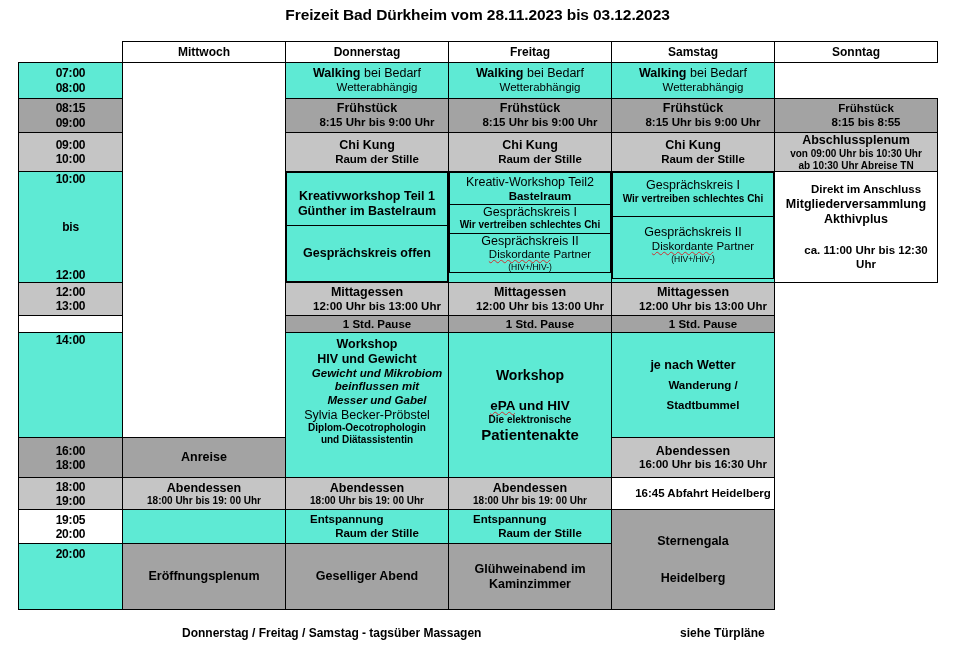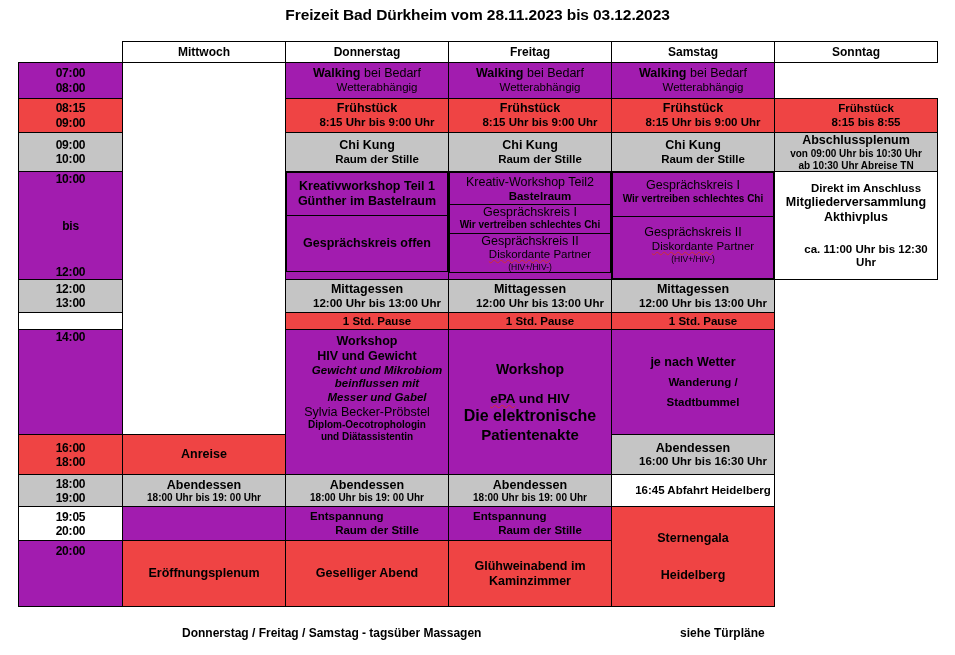--- a/index.html
+++ b/index.html
@@ -44,22 +44,22 @@
     vertical-align: middle;
     text-align: center;
     font-weight: bold;
     line-height: 1.18;
   }
   col.c-time { width: 104px; }
   col.c-day  { width: 163px; }
 
   
   .bg-white  { background: #ffffff; }
-  .bg-l1     { background: #a21caf; }  
-  .bg-l2     { background: #ef4444; }  
+  .bg-l1     { background: #5eead4; }  
+  .bg-l2     { background: #a3a3a3; }  
   .bg-l3     { background: #c5c5c5; }
 
   .noborder { border: none !important; background: transparent !important; }
 
   th.dayhead {
     height: 20px;
     font-size: 12px;
     background: #ffffff;
   }
   td.timecell {
@@ -199,21 +199,21 @@
           <span>10:00</span>
           <span>bis</span>
           <span>12:00</span>
         </div>
       </td>
 
       <td class="bg-l1" style="vertical-align:top">
         <table class="nest">
           <tbody>
                 <tr>
-            <td class="subcell" style="height:36px;vertical-align:top;padding-top:6px">
+            <td class="subcell" style="height:36px;vertical-align:top;padding-top:16px">
               <span class="l1 big">Kreativworkshop Teil 1</span>
               <span class="l2 big">Günther im Bastelraum</span>
             </td>
           </tr>
           <tr>
             <td class="subcell dash-top" style="height:55px">
               <span class="l1 big">Gesprächskreis offen</span>
             </td>
           </tr>
         </tbody>
@@ -323,21 +323,21 @@
         <span class="l2 mid ital">Messer und Gabel</span>
         <span class="l2 big reg">Sylvia Becker-Pröbstel</span>
         <span class="l2 sm">Diplom-Oecotrophologin</span>
         <span class="l2 sm">und  Diätassistentin</span>
       </td>
 
       <td class="bg-l1" rowspan="2">
         <span class="l1" style="font-size:14px">Workshop</span>
         <span class="l2" style="height:14px"></span>
         <span class="l2" style="font-size:13.5px"><span class="spell">ePA</span><span> und HIV</span></span>
-        <span class="l2" style="font-size:16px">Die elektronische</span>
+        <span class="l2" style="font-size:10px">Die elektronische</span>
         <span class="l2" style="font-size:15px">Patientenakte</span>
       </td>
       <td class="bg-l1">
         <span class="l1 big">je nach Wetter</span>
         <span class="l2" style="height:6px"></span>
         <span class="l2 mid">Wanderung /</span>
         <span class="l2" style="height:6px"></span>
         <span class="l2 mid">Stadtbummel</span>
       </td>
     </tr>

